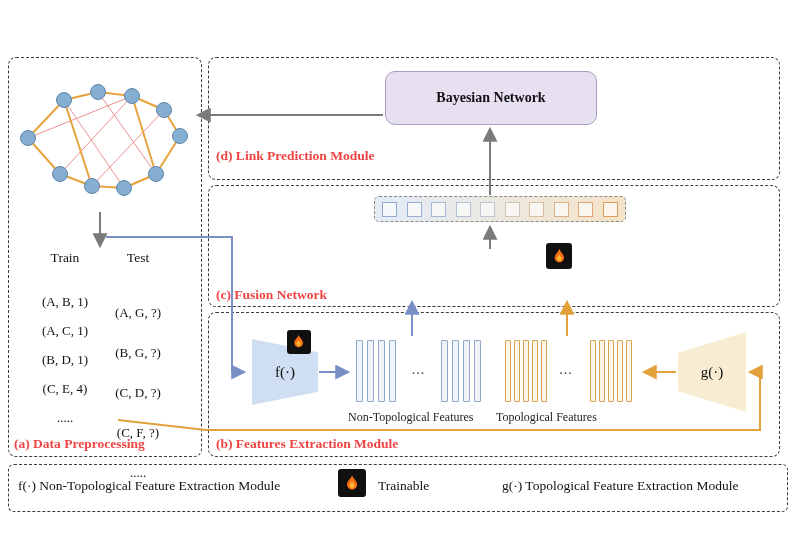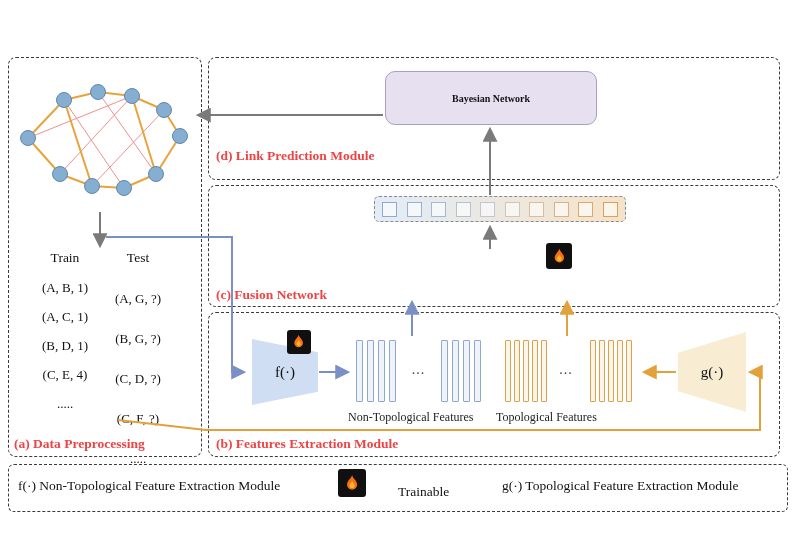--- a/index.html
+++ b/index.html
@@ -1,24 +1,24 @@
 <!DOCTYPE html>
 <html><head>
 <meta charset="utf-8">
 <style>
   html,body{margin:0;padding:0;background:#fff;}
   body{font-family:"Liberation Serif","DejaVu Serif",serif;color:#111;}
   .canvas{position:relative;width:800px;height:546px;background:#fff;overflow:hidden;}
   .box{position:absolute;border:1.6px dashed #3a3a3a;border-radius:8px;background:transparent;}
   .red-label{position:absolute;color:#ef4444;font-weight:bold;font-size:13.5px;white-space:nowrap;}
   .col{position:absolute;display:flex;flex-direction:column;align-items:center;gap:13px;font-size:13px;}
-  .col .hdr{font-size:13.5px;margin-bottom:1px;}
+  .col .hdr{font-size:13.5px;margin-bottom:15px;}
   .bayes{position:absolute;left:385px;top:71px;width:210px;height:52px;background:#e7e0f0;
          border:1.5px solid #a9a0bf;border-radius:10px;display:flex;align-items:center;
-         justify-content:center;font-weight:bold;font-size:10px;}
+         justify-content:center;font-weight:bold;font-size:14px;}
   .sqbar{position:absolute;left:374px;top:196px;width:252px;height:26px;border:1.3px dashed #8a8a8a;
          border-radius:5px;background:linear-gradient(90deg,#e3ecf7,#f5e3c8);display:flex;
          align-items:center;justify-content:space-between;padding:0 7px;box-sizing:border-box;}
   .sq{width:13px;height:13px;background:rgba(255,255,255,.62);border:1.5px solid;display:block;}
   .fusion-trap{position:absolute;left:365px;top:249px;width:275px;height:47px;
          background:linear-gradient(90deg,#c8d5ea,#ded4c6 55%,#e9c590);
          clip-path:polygon(10% 0,90% 0,100% 100%,0 100%);display:flex;align-items:center;
          justify-content:center;font-size:13.5px;}
   .f-trap{position:absolute;left:252px;top:339px;width:66px;height:66px;background:#cfdef2;
          clip-path:polygon(0 0,100% 20%,100% 80%,0 100%);display:flex;align-items:center;
@@ -177,21 +177,21 @@
   <div class="red-label" style="left:216px;top:287px;">(c) Fusion Network</div>
   <div class="red-label" style="left:216px;top:148px;">(d) Link Prediction Module</div>
 
   <div class="legend-item" style="left:18px;top:478px;">f(·)  Non-Topological Feature Extraction Module</div>
   <div class="fire" style="left:338px;top:469px;width:28px;height:28px;">
     <svg viewBox="0 0 20 20">
         <path d="M10 2 C11 6 15 7.5 15 11.5 A5 5 0 0 1 5 11.5 C5 7.5 9 6 10 2 Z" fill="#f86f15"></path>
         <path d="M10 8 C10.5 10 12.5 10.5 12.5 12.5 A2.5 2.5 0 0 1 7.5 12.5 C7.5 10.5 9.5 10 10 8 Z" fill="#fdba2c"></path>
       </svg>
   </div>
-  <div class="legend-item" style="left:398px;top:478px;margin-top:6px;">Trainable</div>
+  <div class="legend-item" style="left:378px;top:478px;">Trainable</div>
   <div class="legend-item" style="left:502px;top:478px;">g(·)  Topological Feature Extraction Module</div>
 
   <svg class="conn" width="800" height="546" viewBox="0 0 800 546">
     <defs>
       <marker id="m-gray" viewBox="0 0 10 10" refX="8.5" refY="5" markerWidth="7.5" markerHeight="7.5" orient="auto-start-reverse">
         <path d="M0 0 L10 5 L0 10 z" fill="#7a7a7a"></path>
       </marker>
       <marker id="m-blue" viewBox="0 0 10 10" refX="8.5" refY="5" markerWidth="7.5" markerHeight="7.5" orient="auto-start-reverse">
         <path d="M0 0 L10 5 L0 10 z" fill="#7b8fc7"></path>
       </marker>

